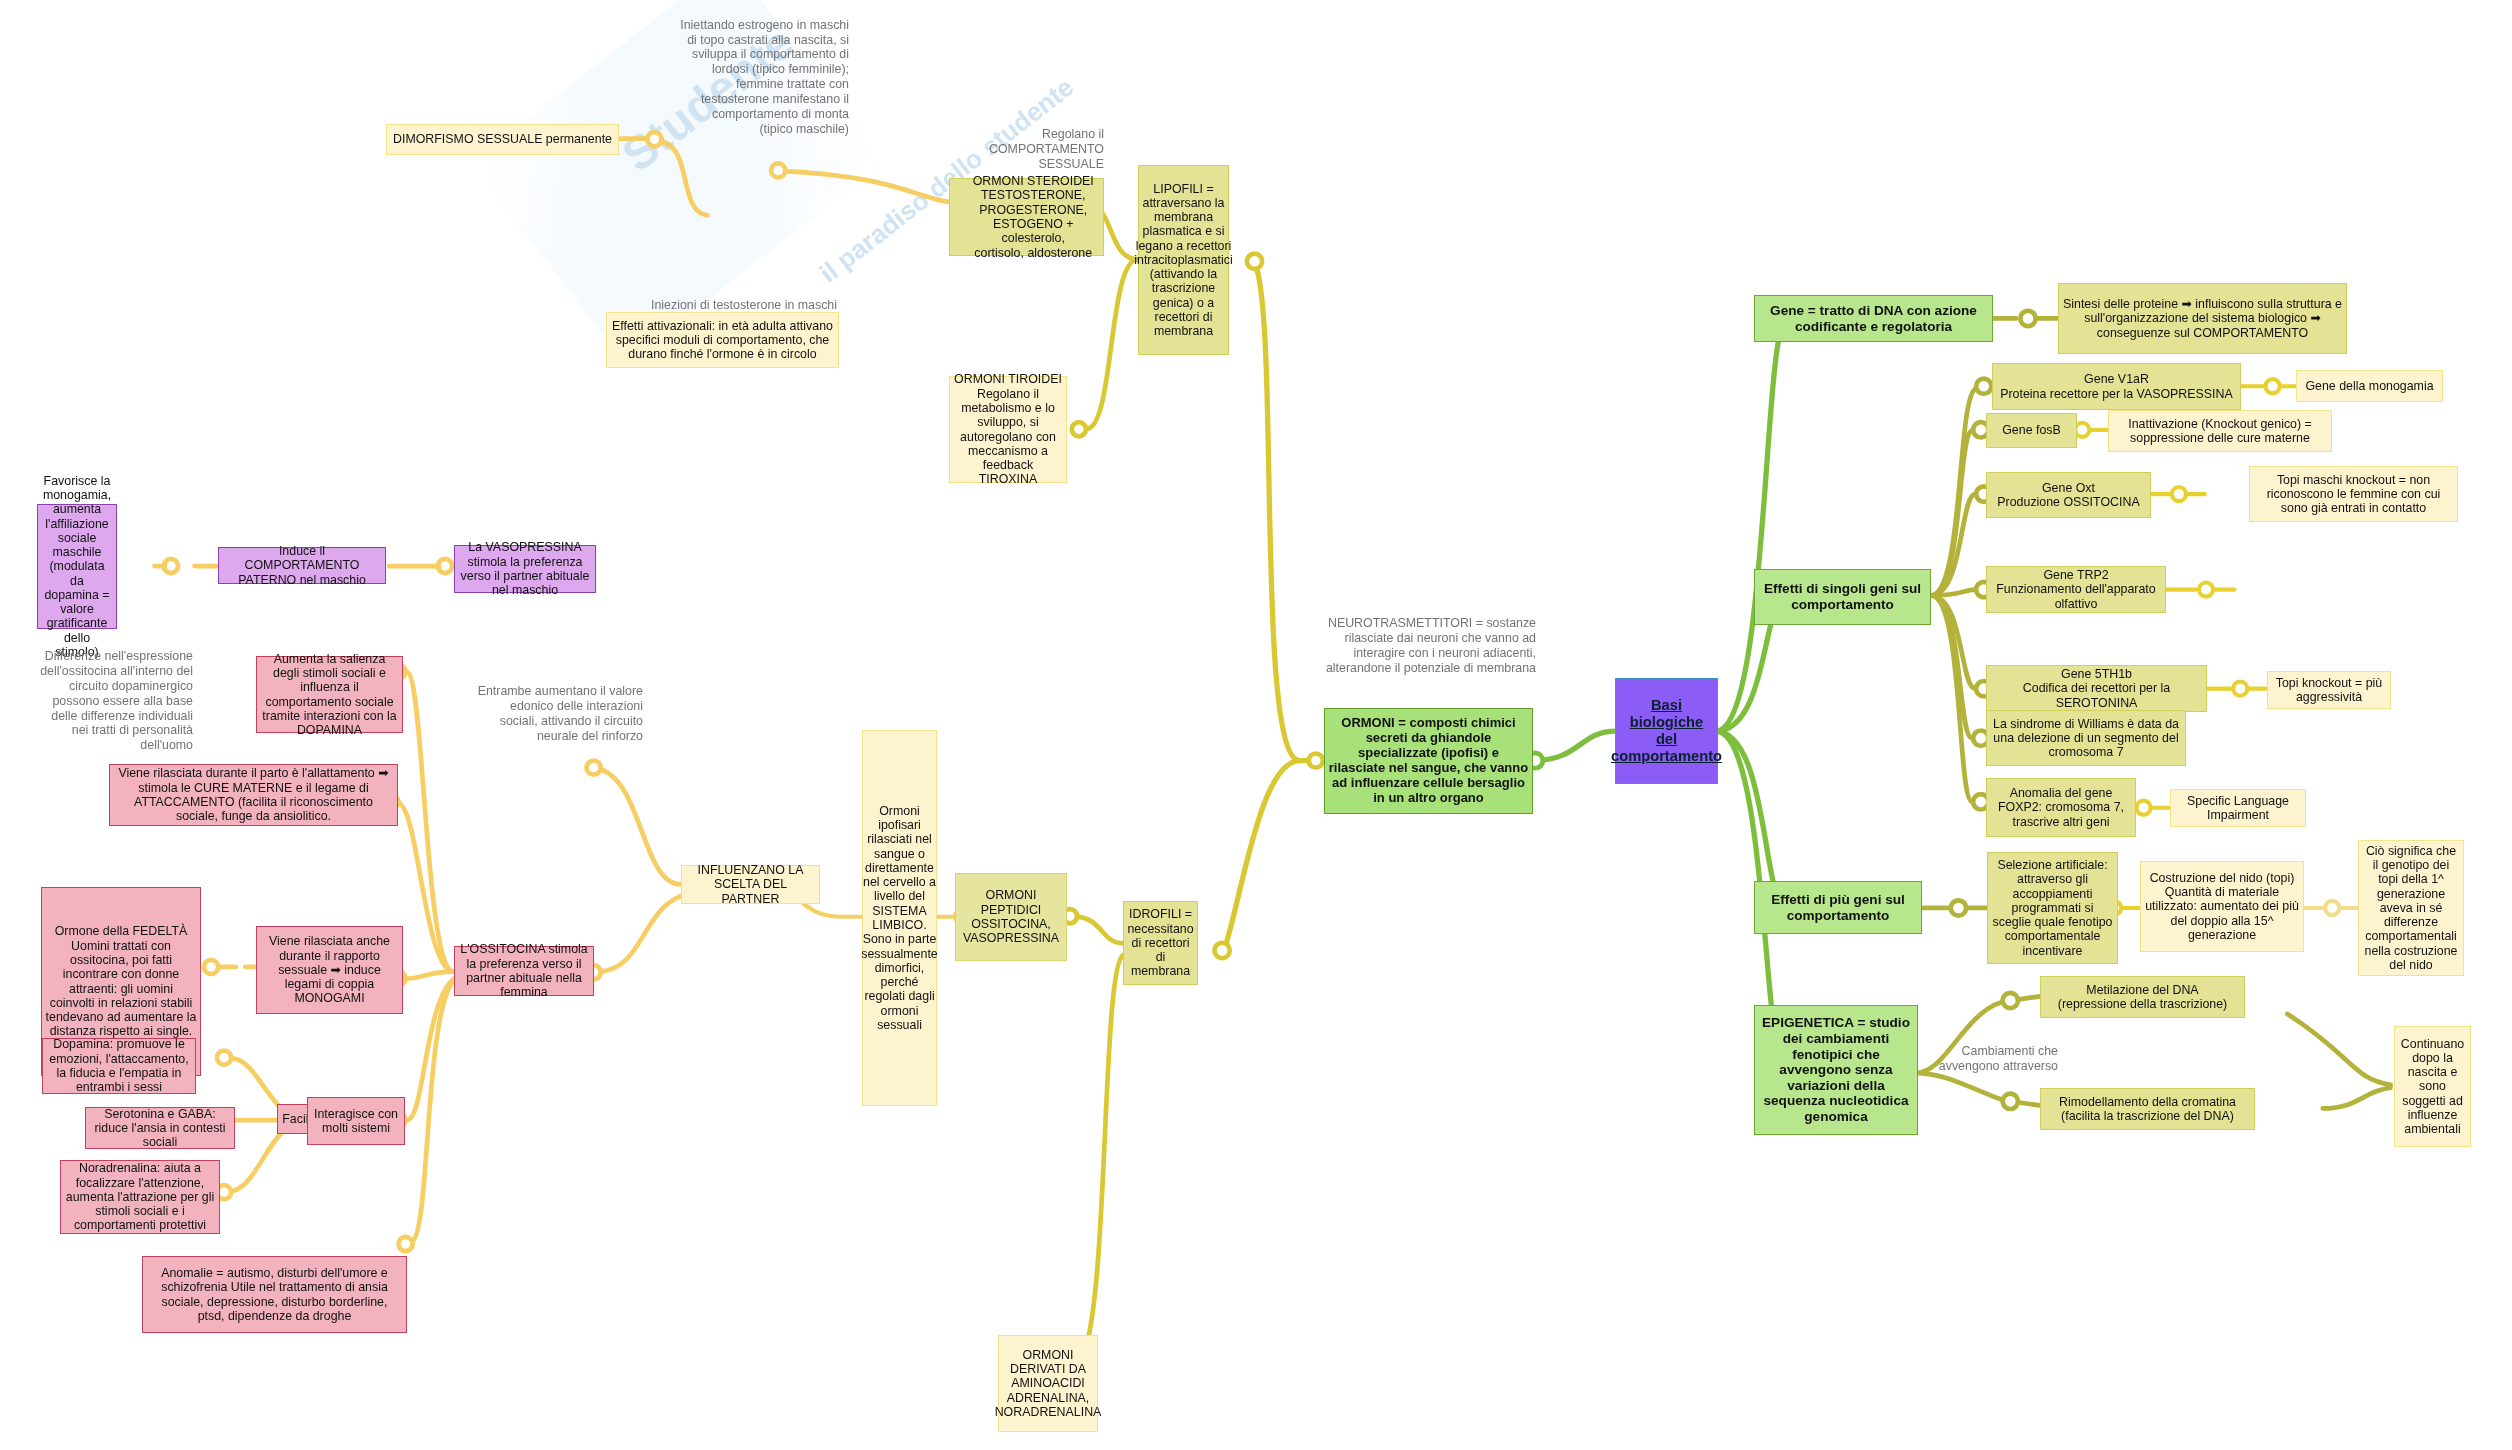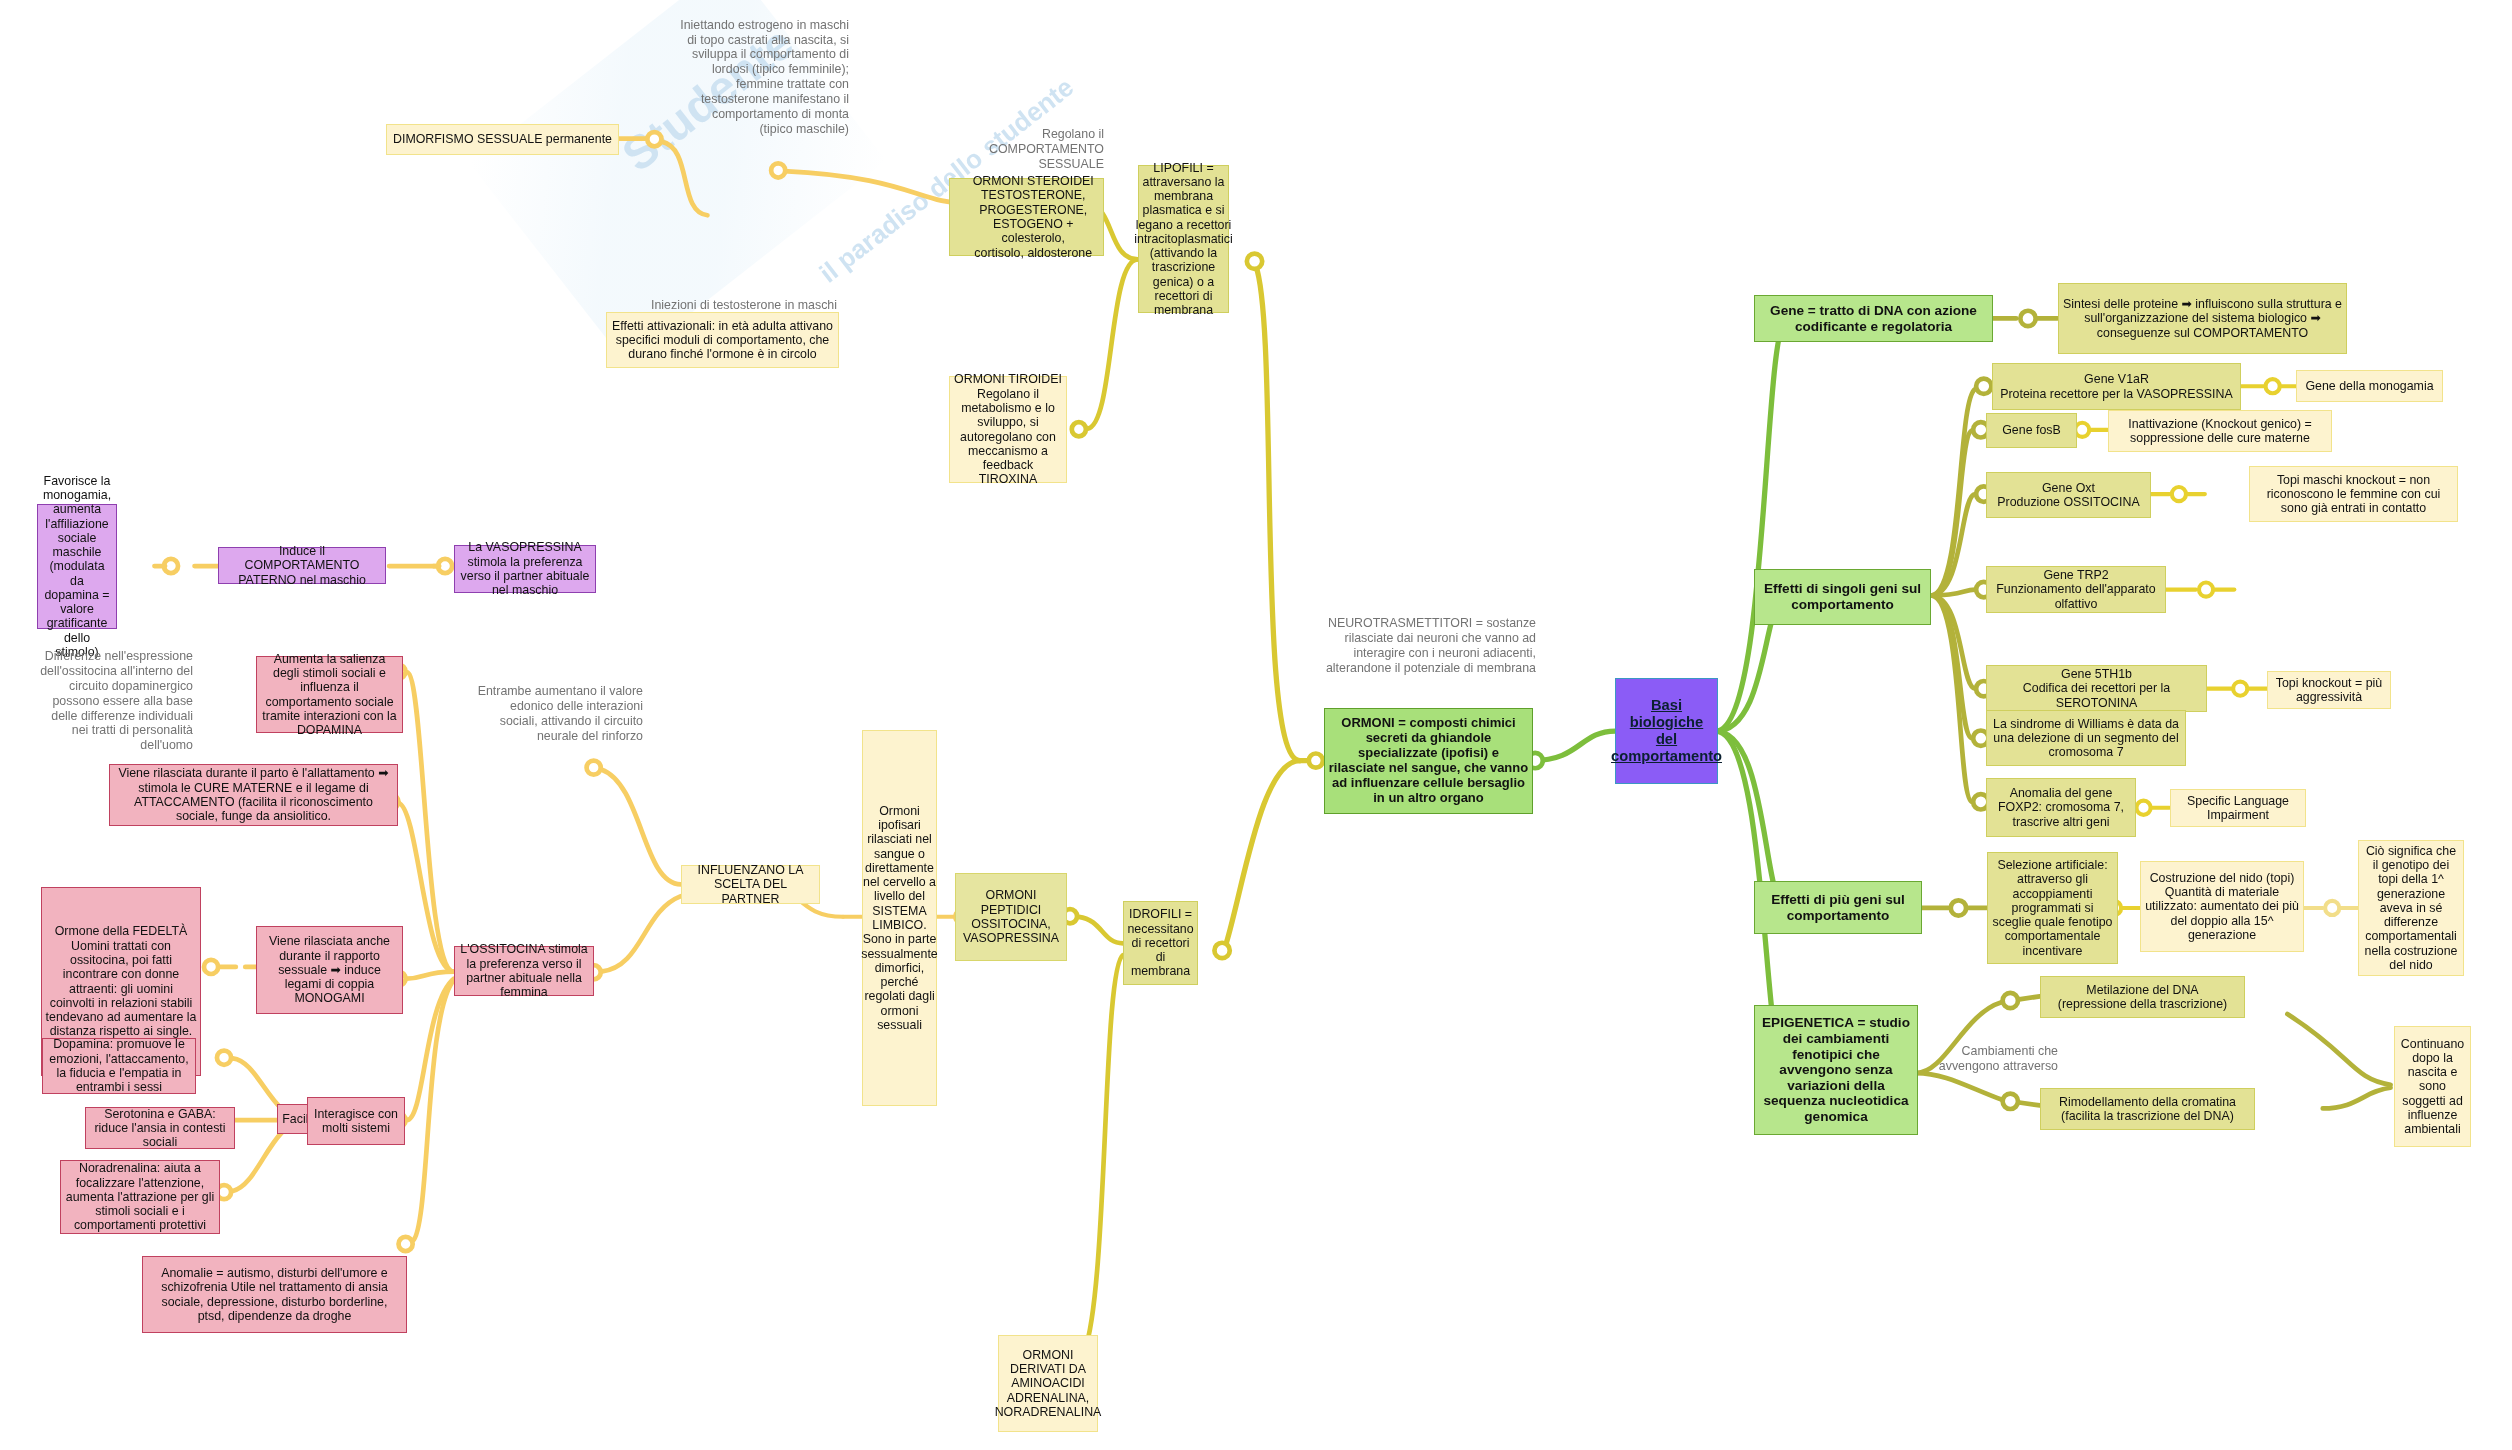--- a/index.html
+++ b/index.html
@@ -220,21 +220,21 @@
 
   <div class="node n-greenmid" style="left:1754px;top:1005px;width:164px;height:130px;font-size:13.6px;">EPIGENETICA = studio dei cambiamenti fenotipici che avvengono senza variazioni della sequenza nucleotidica genomica</div>
   <div class="lbl" style="left:1928px;top:1044px;width:130px;font-size:12.4px;white-space:pre-line;">Cambiamenti che
 avvengono attraverso</div>
 
   <div class="node n-khaki" style="left:2040px;top:976px;width:205px;height:42px;font-size:12.4px;white-space:pre-line;">Metilazione del DNA
 (repressione della trascrizione)</div>
   <div class="node n-khaki" style="left:2040px;top:1088px;width:215px;height:42px;font-size:12.4px;">Rimodellamento della cromatina (facilita la trascrizione del DNA)</div>
   <div class="node n-cream" style="left:2394px;top:1026px;width:77px;height:121px;font-size:12.4px;">Continuano dopo la nascita e sono soggetti ad influenze ambientali</div>
 
-  <div class="node n-khaki" style="left:1138px;top:165px;width:91px;height:148px;font-size:12.4px;text-align:center;">LIPOFILI = attraversano la membrana plasmatica e si legano a recettori intracitoplasmatici (attivando la trascrizione genica) o a recettori di membrana</div>
+  <div class="node n-khaki" style="left:1138px;top:165px;width:91px;height:190px;font-size:12.4px;text-align:center;">LIPOFILI = attraversano la membrana plasmatica e si legano a recettori intracitoplasmatici (attivando la trascrizione genica) o a recettori di membrana</div>
   <div class="node n-khaki" style="left:949px;top:178px;width:155px;height:78px;font-size:12.4px;white-space:pre-line;padding-left:17px;">ORMONI STEROIDEI
 TESTOSTERONE,
 PROGESTERONE,
 ESTOGENO + colesterolo,
 cortisolo, aldosterone</div>
   <div class="lbl" style="left:949px;top:127px;width:155px;font-size:12.4px;white-space:pre-line;">Regolano il
 COMPORTAMENTO
 SESSUALE</div>
   <div class="node n-cream" style="left:949px;top:376px;width:118px;height:107px;font-size:12.4px;">ORMONI TIROIDEI
 Regolano il metabolismo e lo sviluppo, si autoregolano con meccanismo a feedback TIROXINA</div>

